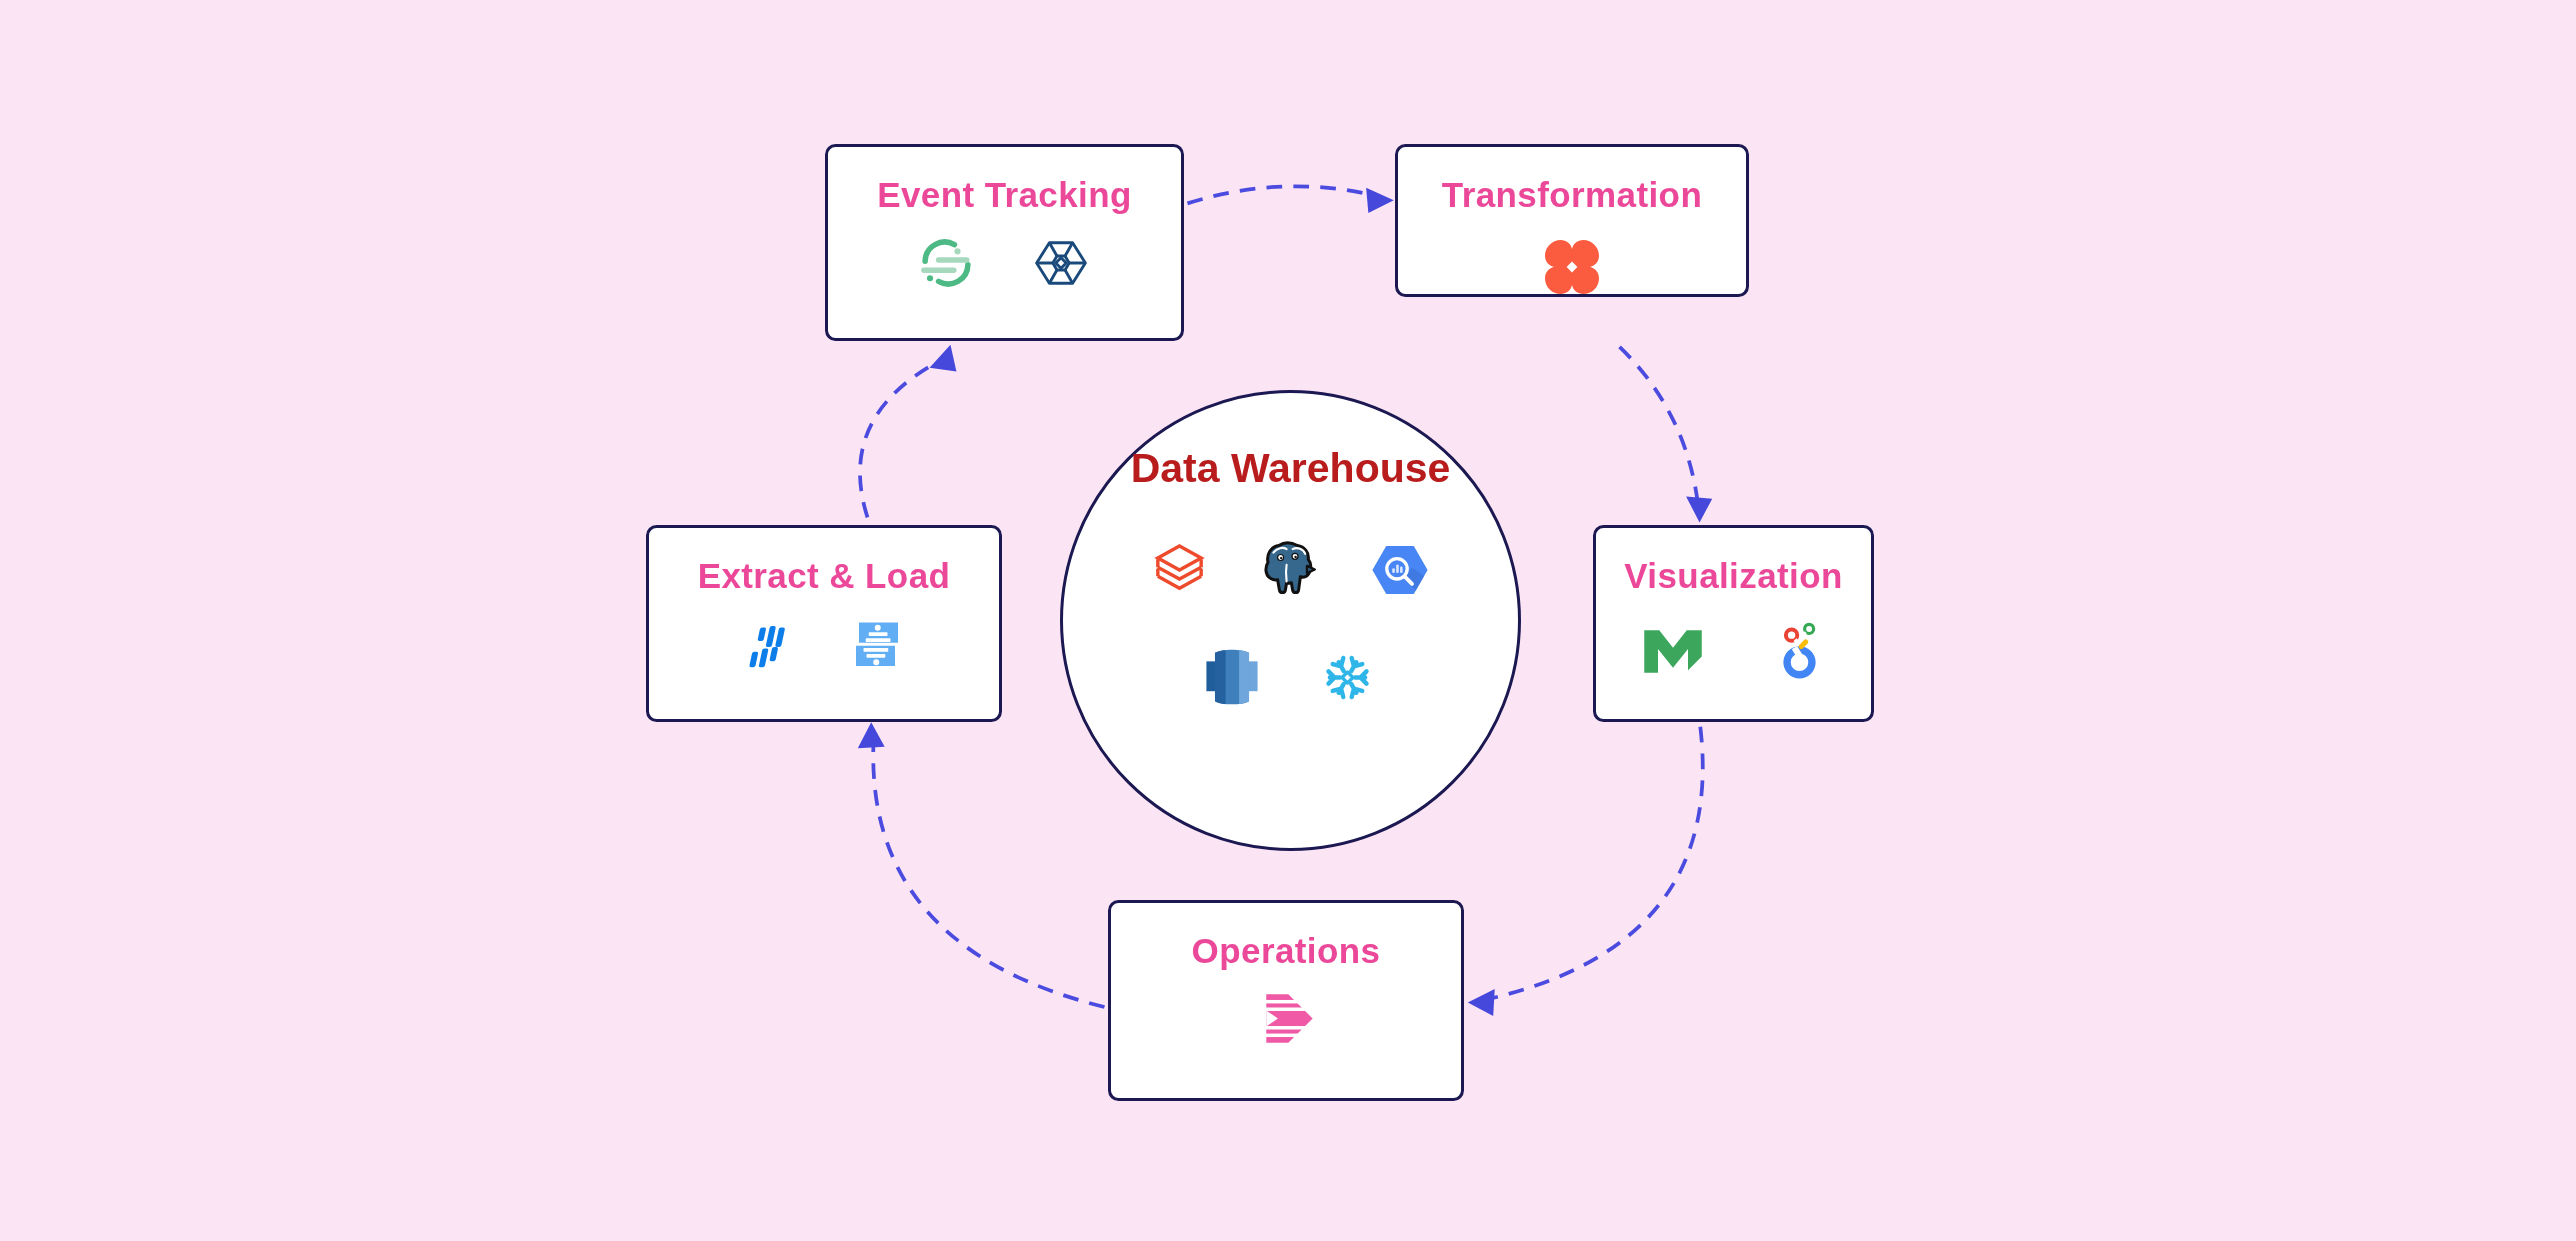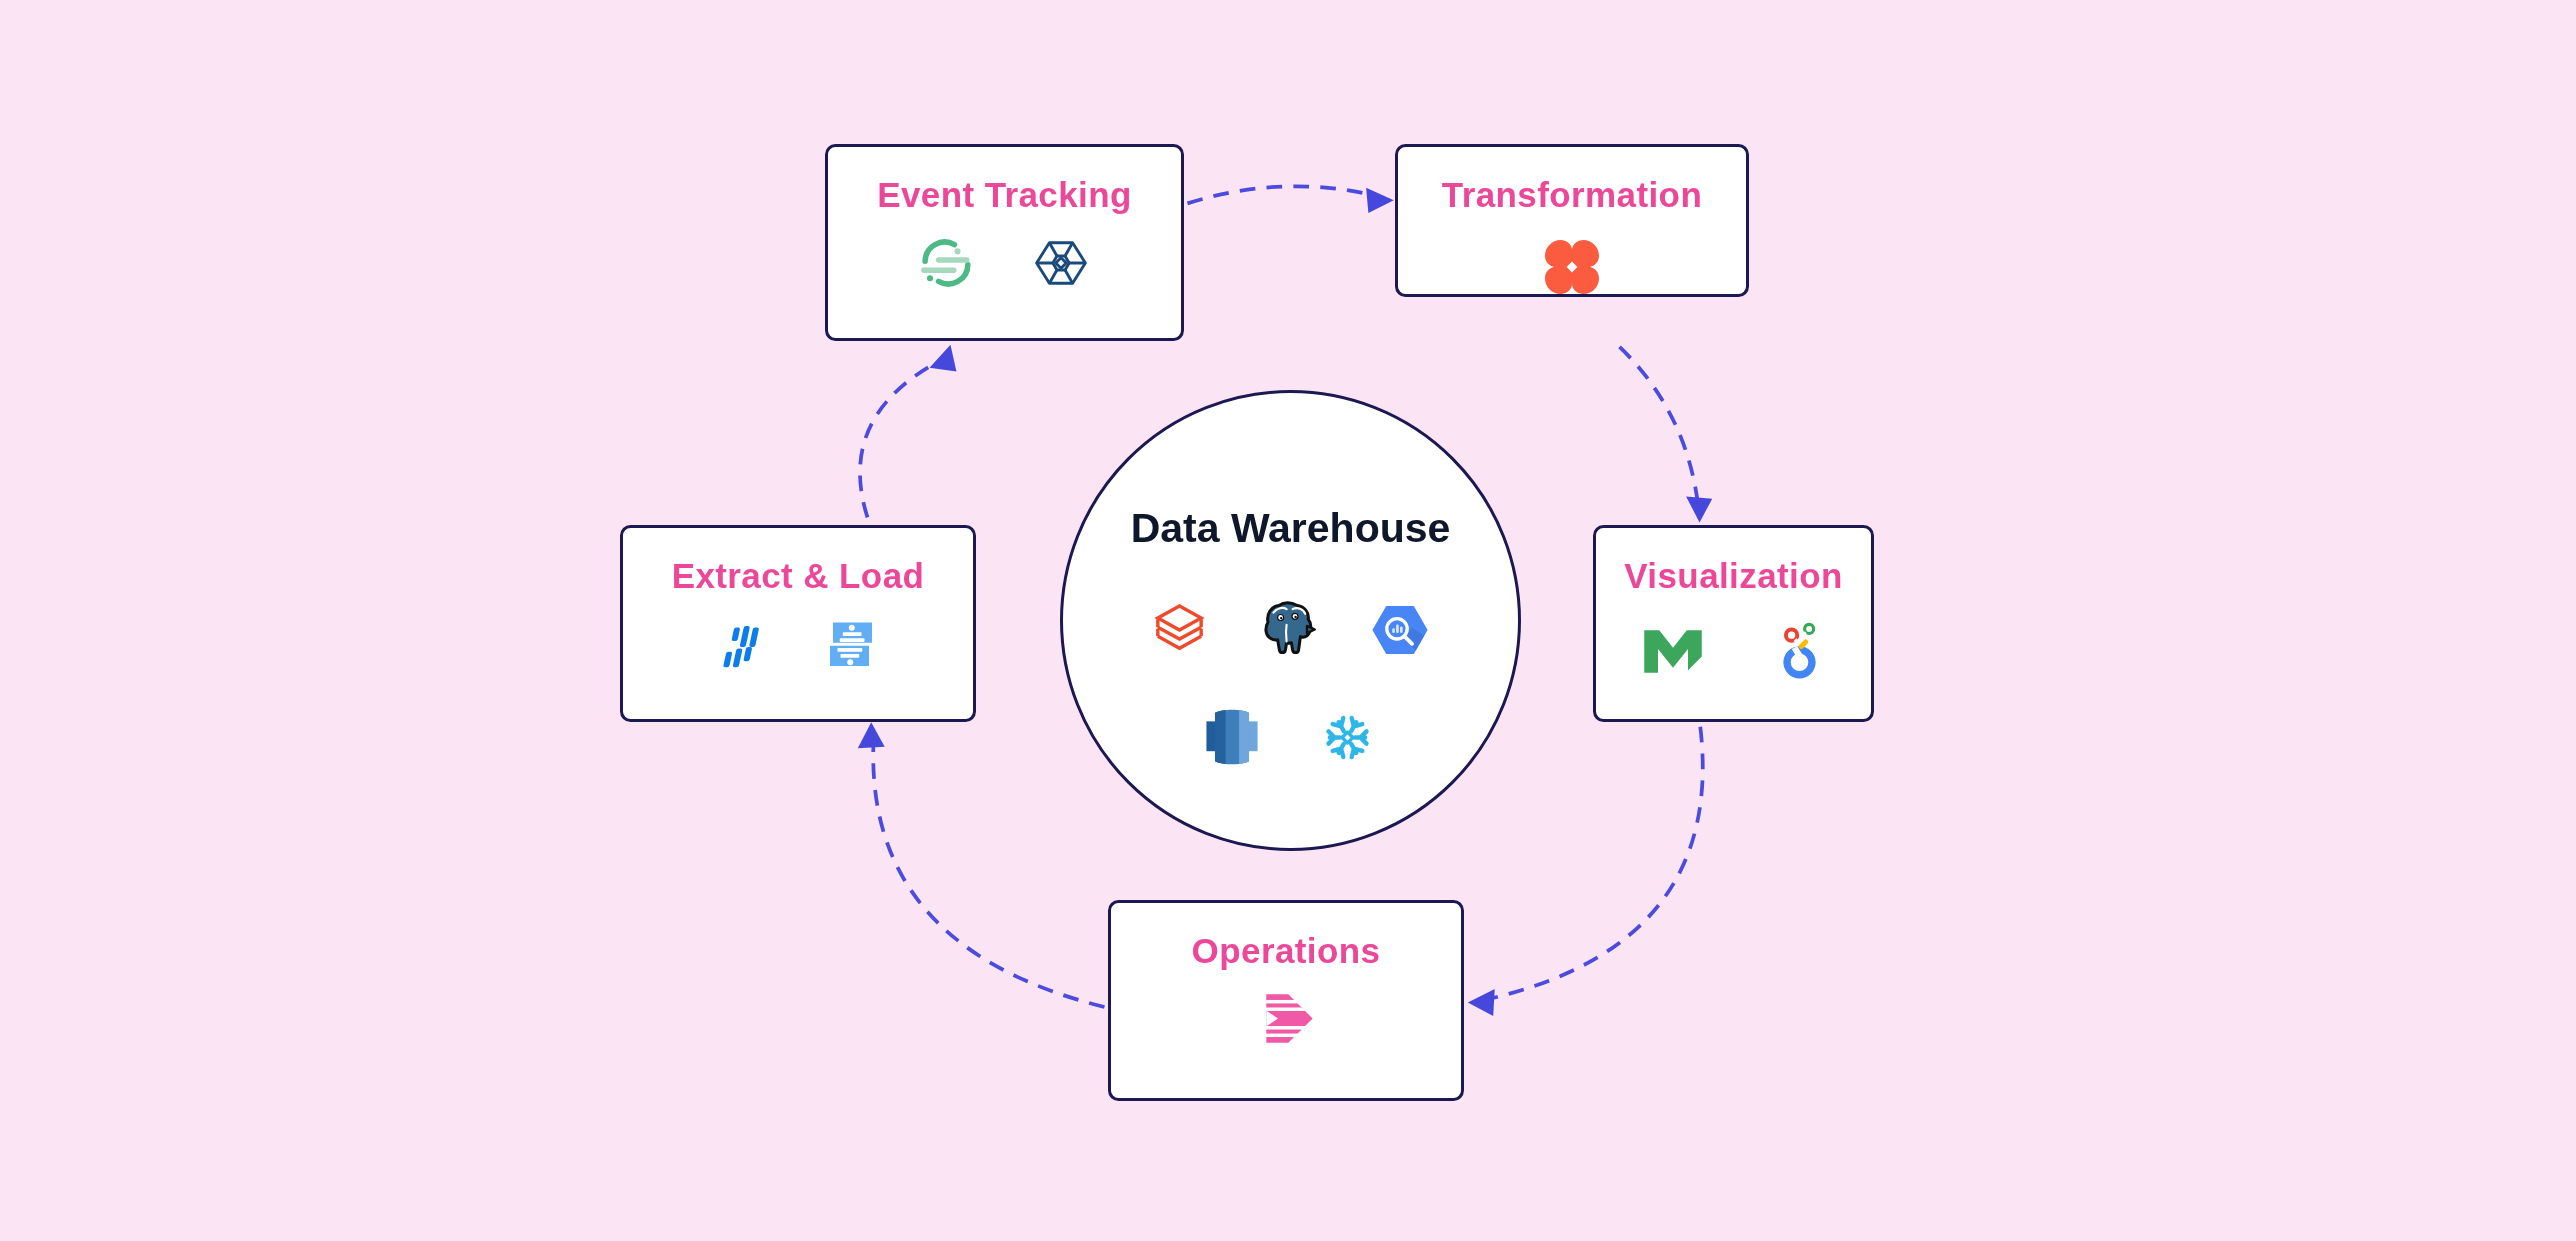--- a/index.html
+++ b/index.html
@@ -19,21 +19,21 @@
     margin-top:28px;font-size:35px;font-weight:bold;color:#ec4899;
     letter-spacing:0.4px;white-space:nowrap;
   }
   .iconrow{display:flex;align-items:center;justify-content:center;margin-top:22.4px;}
   .hub{
     position:absolute;background:#ffffff;border:3.7px solid #1B1852;
     border-radius:50%;box-sizing:border-box;
     display:flex;flex-direction:column;align-items:center;
   }
   .hub .title{
-    margin-top:112px;font-size:41px;font-weight:bold;color:#0f172a;white-space:nowrap;
+    margin-top:52px;font-size:41px;font-weight:bold;color:#b91c1c;white-space:nowrap;
   }
   .hub .iconrow{margin-top:0;}
   svg{display:block;}
 </style>
 </head>
 <body>
 
 <div class="stage">
 
   <svg class="arrows" width="2576" height="1241" viewBox="0 0 3445 1660">
@@ -127,21 +127,21 @@
             <rect x="10" y="38" width="24" height="12" fill="none"></rect>
             <rect x="10" y="57" width="84" height="6"></rect>
             <rect x="10" y="70" width="84" height="6"></rect>
             <polygon points="16,30 36,44 16,58"></polygon>
           </g>
         </svg>
       </span>
     </div>
   </div>
 
-  <div class="node" style="left:620px;top:525px;width:356px;height:197px;">
+  <div class="node" style="left:646px;top:525px;width:356px;height:197px;">
     <div class="title">Extract &amp; Load</div>
     <div class="iconrow" style="gap:63px;">
       <span>
         <svg width="42" height="54" viewBox="0 0 60 80">
           <g fill="#0D7DE9" transform="skewX(-12) translate(8,0)">
             <rect x="12" y="14" width="9" height="20" rx="3"></rect>
             <rect x="26" y="12" width="9" height="31" rx="3"></rect>
             <rect x="40" y="14" width="9" height="29" rx="3"></rect>
             <rect x="8" y="50" width="9" height="23" rx="3"></rect>
             <rect x="22" y="45" width="9" height="28" rx="3"></rect>

